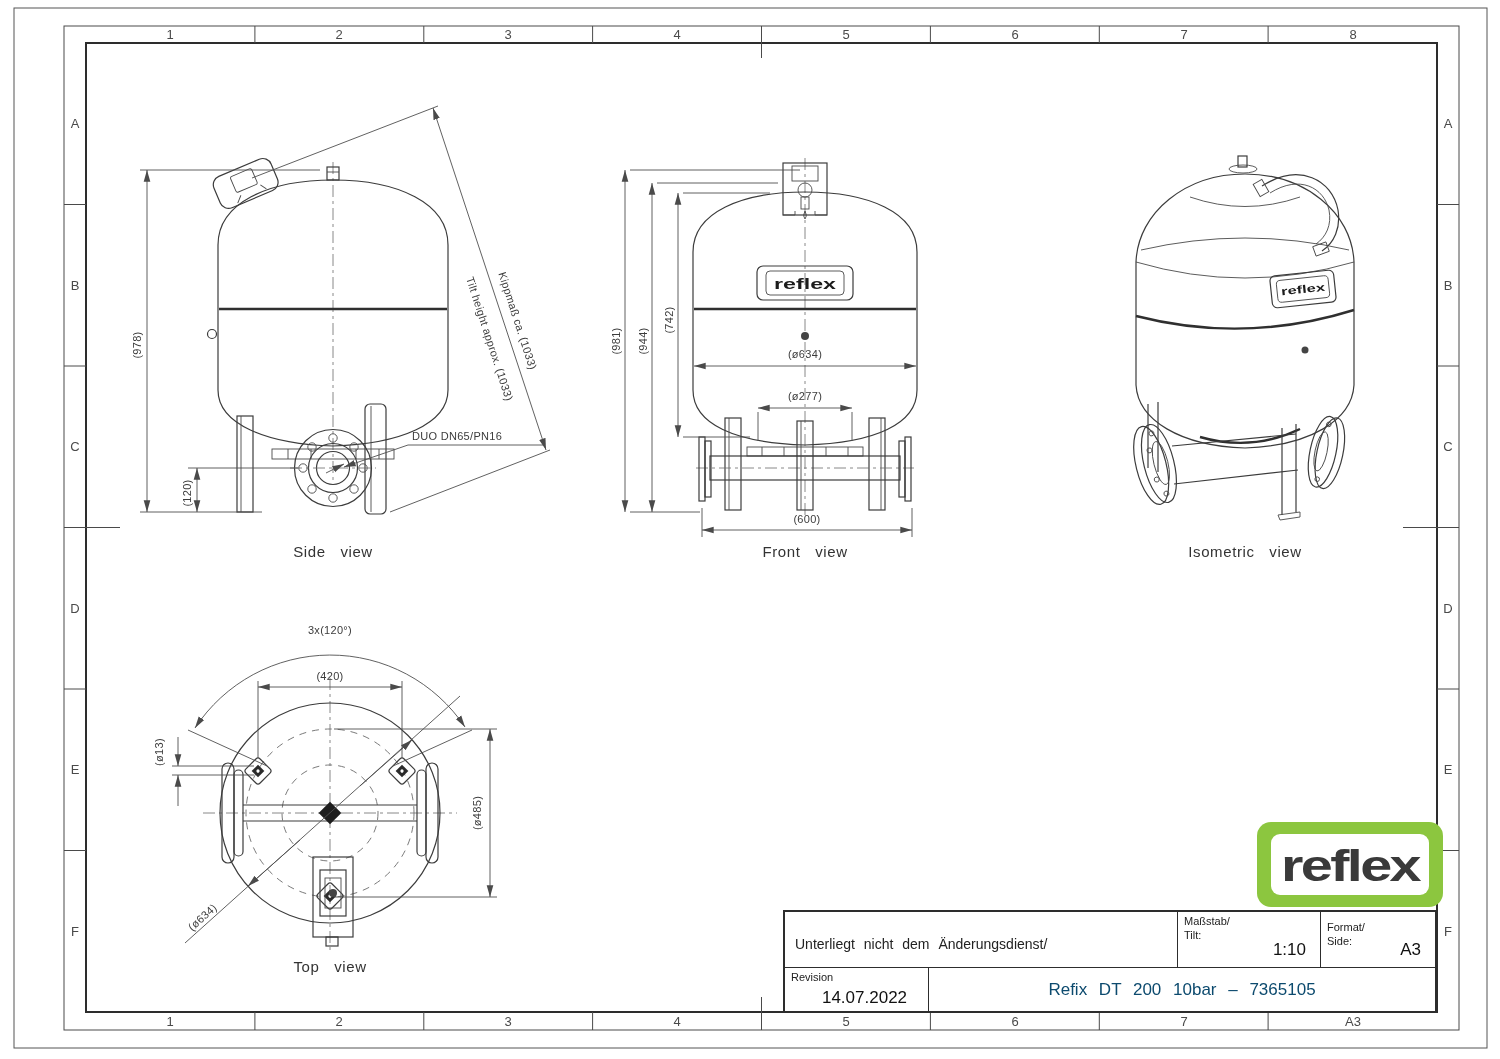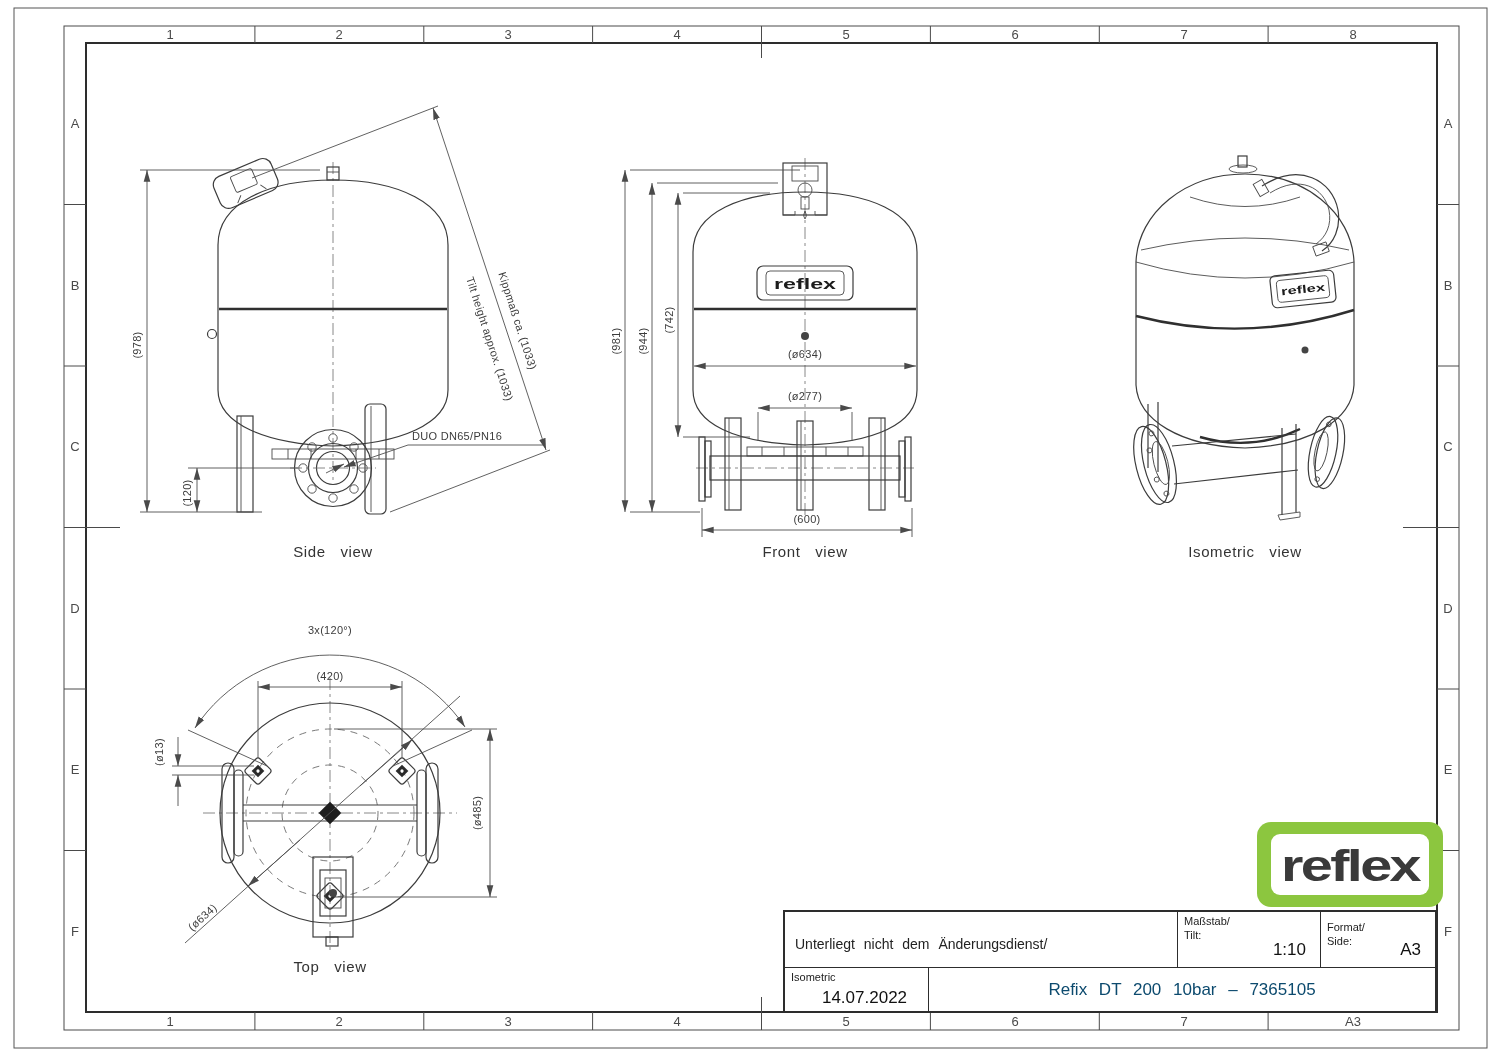--- a/index.html
+++ b/index.html
@@ -375,19 +375,19 @@
     <div class="tb-format">
       <div class="tb-small">
         <div>Format/</div>
         <div>Side:</div>
       </div>
       <div class="tb-big">A3</div>
     </div>
   </div>
   <div class="tb-row2">
     <div class="tb-rev">
-      <div class="tb-small">Isometric</div>
+      <div class="tb-small">Revision</div>
       <div class="tb-big">14.07.2022</div>
     </div>
     <div class="tb-title">Refix DT 200 10bar – 7365105</div>
   </div>
 </div>
 </div>
 
 </body></html>

